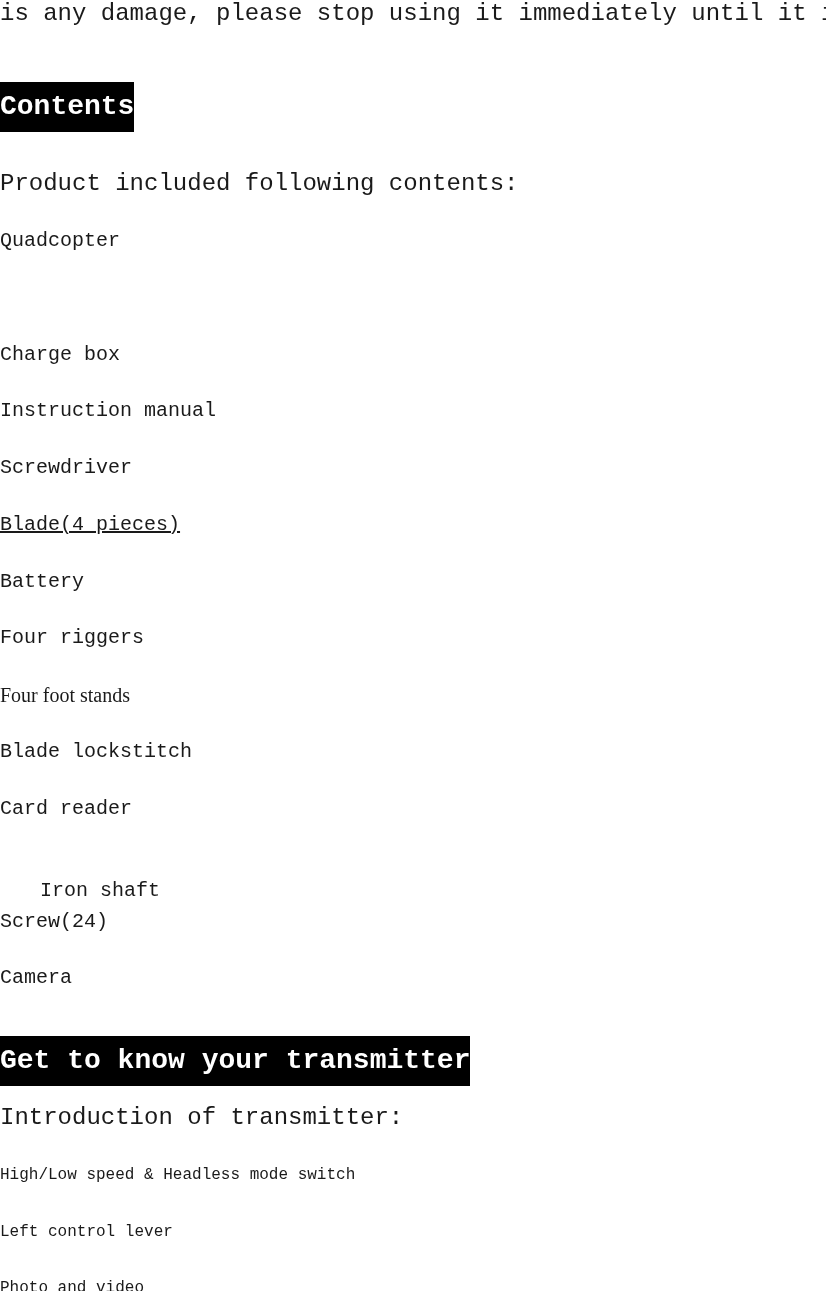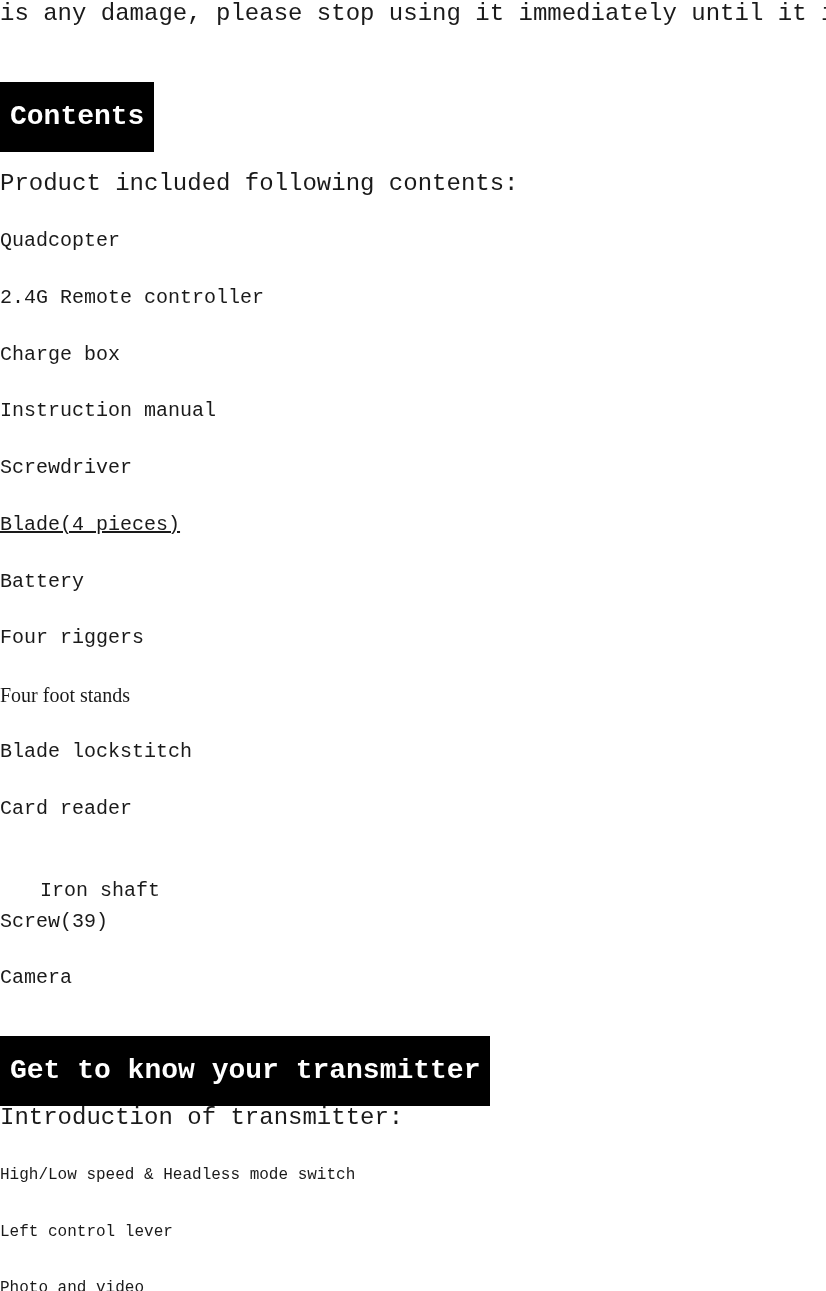--- a/index.html
+++ b/index.html
@@ -57,48 +57,47 @@
   .heading {
     position: absolute;
     left: 0;
     background: #000000;
     color: #ffffff;
     font-weight: bold;
     font-size: 28px;
     line-height: 50px;
     height: 50px;
     white-space: pre;
-    padding: 10px;
+    padding: 0;
     display: inline-block;
   }
 </style>
 </head>
 <body>
 
 <div class="page">
 
   <div class="para" style="top:0px;">is any damage, please stop using it immediately until it is repaired</div>
 
   <div class="heading" style="top:82px;">Contents</div>
 
   <div class="para" style="top:170px;">Product included following contents:</div>
 
   <div class="item" style="top:229px;">Quadcopter</div>
-  <div class="item" style="top:286px;">2.4G Remote controller</div>
   <div class="item" style="top:343px;">Charge box</div>
   <div class="item" style="top:399px;">Instruction manual</div>
   <div class="item" style="top:456px;">Screwdriver</div>
   <div class="item" style="top:513px;text-decoration:underline;">Blade(4 pieces)</div>
   <div class="item" style="top:570px;">Battery</div>
   <div class="item" style="top:626px;">Four riggers</div>
   <div class="item" style="top:683px;font-family:Liberation Serif, serif;">Four foot stands</div>
   <div class="item" style="top:740px;">Blade lockstitch</div>
   <div class="item" style="top:797px;">Card reader</div>
   <div class="item" style="top:879px;margin-left:40px;">Iron shaft</div>
-  <div class="item" style="top:910px;">Screw(39)</div>
+  <div class="item" style="top:910px;">Screw(24)</div>
   <div class="item" style="top:966px;">Camera</div>
 
   <div class="heading" style="top:1036px;text-align:center;">Get to know your transmitter</div>
 
   <div class="para" style="top:1104px;">Introduction of transmitter:</div>
 
   <div class="item-sm" style="top:1165px;">High/Low speed &amp; Headless mode switch</div>
   <div class="item-sm" style="top:1222px;">Left control lever</div>
   <div class="item-sm" style="top:1278px;">Photo and video</div>
 

